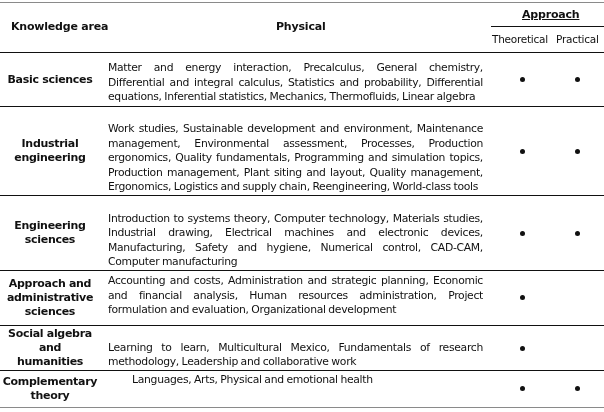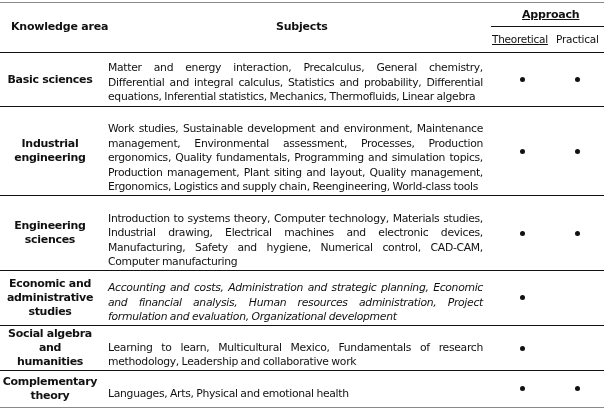--- a/index.html
+++ b/index.html
@@ -18,24 +18,24 @@
             display: flex; align-items: flex-end; }
     .subj span { display: block; width: 100%; text-align: justify; }
     .dot { position: absolute; width: 5px; height: 5px; border-radius: 50%; background: #111; }
   </style>
 </head>
 <body>
 
 <div class="rule-top" style="top:2px;"></div>
 
 <div class="hdr" style="left:11px; top:20px;">Knowledge area</div>
-<div class="hdr" style="left:276px; top:20px;">Subjects</div>
+<div class="hdr" style="left:276px; top:20px;">Physical</div>
 <div class="hdr" style="left:522px; top:8px;text-decoration:underline;">Approach</div>
 <div style="position:absolute; left:491px; top:26px; width:113px; height:1px; background:#111;"></div>
-<div class="sub" style="left:492px; top:33px;text-decoration:underline;">Theoretical</div>
+<div class="sub" style="left:492px; top:33px;">Theoretical</div>
 <div class="sub" style="left:556px; top:33px;">Practical</div>
 
 <div class="rule" style="top:52px;"></div>
 
 <div class="area" style="top:54px; height:51px;">Basic sciences</div>
 <div class="subj" style="top:54px; height:51px;">
     <span>Matter and energy interaction, Precalculus, General chemistry, Differential and integral calculus, Statistics and probability, Differential equations, Inferential statistics, Mechanics, Thermofluids, Linear algebra</span>
   </div>
 <div class="dot" style="left:520px; top:77px;"></div>
 <div class="dot" style="left:575px; top:77px;"></div>
@@ -53,36 +53,36 @@
 
 <div class="area" style="top:196px; height:74px; padding:0 9px; box-sizing:border-box;">Engineering sciences</div>
 <div class="subj" style="top:196px; height:74px;">
     <span>Introduction to systems theory, Computer technology, Materials studies, Industrial drawing, Electrical machines and electronic devices, Manufacturing, Safety and hygiene, Numerical control, CAD-CAM, Computer manufacturing</span>
   </div>
 <div class="dot" style="left:520px; top:231px;"></div>
 <div class="dot" style="left:575px; top:231px;"></div>
 
 <div class="rule" style="top:270px;"></div>
 
-<div class="area" style="top:271px; height:54px; padding:0 10px; box-sizing:border-box;">Economic and administrative studies</div>
-<div class="subj" style="top:271px; height:54px;font-style:italic;">
+<div class="area" style="top:271px; height:54px; padding:0 10px; box-sizing:border-box;">Approach and administrative sciences</div>
+<div class="subj" style="top:264px; height:54px;">
     <span>Accounting and costs, Administration and strategic planning, Economic and financial analysis, Human resources administration, Project formulation and evaluation, Organizational development</span>
   </div>
 <div class="dot" style="left:520px; top:295px;"></div>
 
 <div class="rule" style="top:325px;"></div>
 
 <div class="area" style="top:326px; height:44px; padding:0 8px; box-sizing:border-box;">Social algebra and humanities</div>
 <div class="subj" style="top:326px; height:44px;">
     <span>Learning to learn, Multicultural Mexico, Fundamentals of research methodology, Leadership and collaborative work</span>
   </div>
 <div class="dot" style="left:520px; top:346px;"></div>
 
 <div class="rule" style="top:370px;"></div>
 
 <div class="area" style="top:371px; height:36px; padding:0 2px; box-sizing:border-box;">Complementary theory</div>
-<div class="subj" style="top:366px; height:36px;">
+<div class="subj" style="top:352px; height:36px;margin-left:24px;">
     <span style="text-align:left;">Languages, Arts, Physical and emotional health</span>
   </div>
 <div class="dot" style="left:520px; top:386px;"></div>
 <div class="dot" style="left:575px; top:386px;"></div>
 
 <div class="rule-bot" style="top:407px;"></div>
 
 </body></html>

